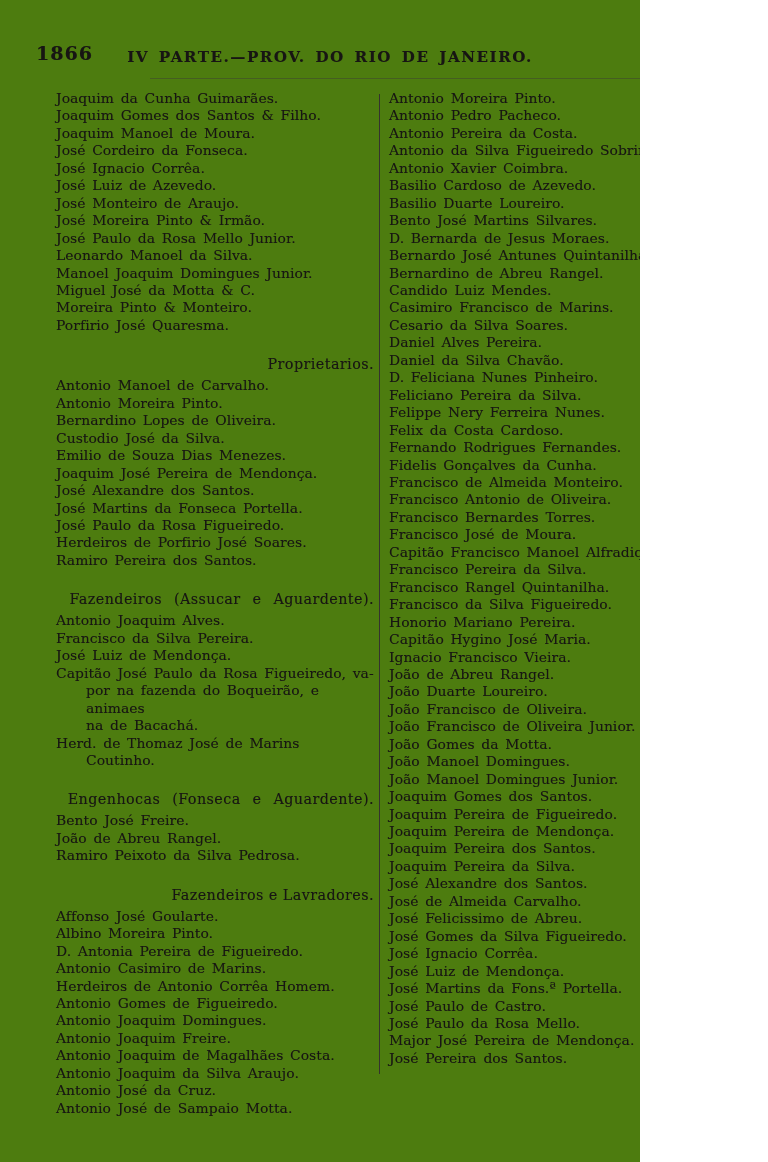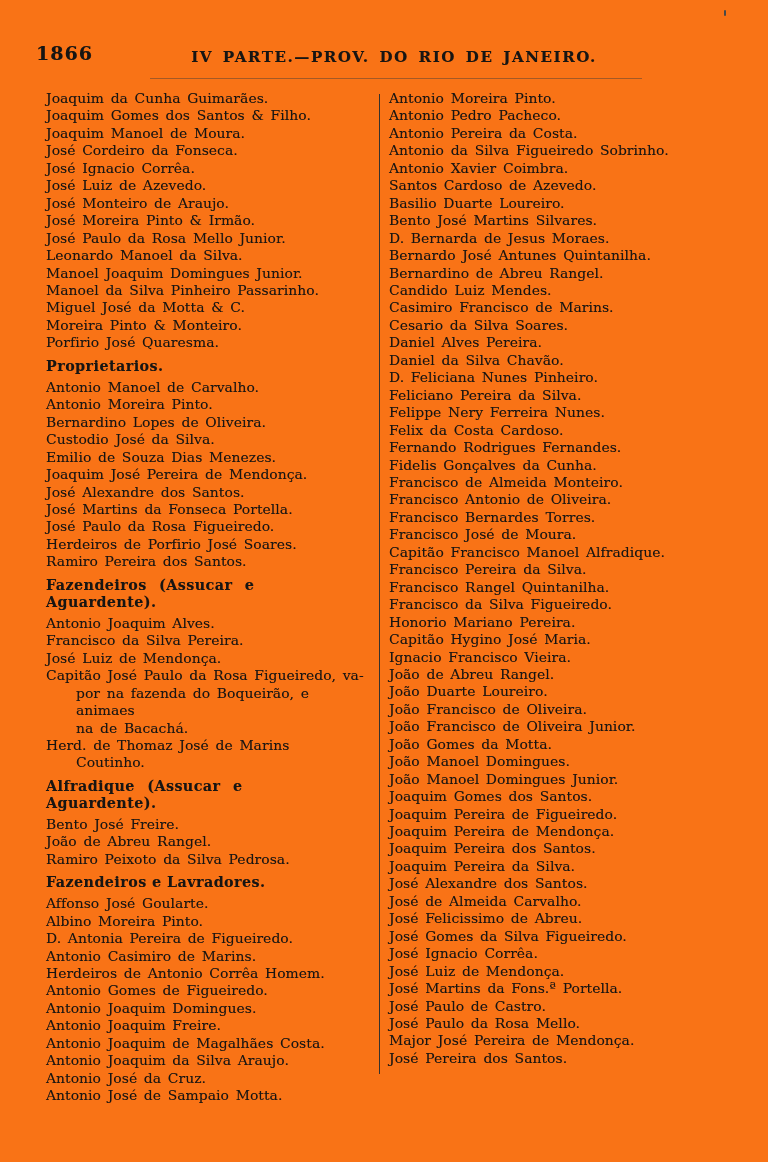--- a/index.html
+++ b/index.html
@@ -1,22 +1,22 @@
 <!DOCTYPE html>
 <html><head>
 <meta charset="utf-8">
 <style>
   html, body { margin: 0; padding: 0; }
   body { background: #ffffff; }
 
   .page {
     position: relative;
-    width: 768px;
+    width: 640px;
     height: 1162px;
-    background: #f97316;
+    background: #4d7c0f;
     font-family: "DejaVu Serif", serif;
     color: #171513;
     overflow: hidden;
   }
 
   .page-year {
     position: absolute;
     left: 36px;
     top: 42px;
     font-size: 19px;
@@ -50,21 +50,21 @@
 
   .columns {
     position: absolute;
     top: 90px;
     left: 0;
     right: 0;
   }
 
   .col-left {
     position: absolute;
-    left: 46px;
+    left: 56px;
     width: 318px;
   }
 
   .col-divider {
     position: absolute;
     left: 379px;
     top: 4px;
     width: 1.4px;
     height: 980px;
     background: #35322e;
@@ -81,25 +81,25 @@
     line-height: 17.45px;
     letter-spacing: 0.1px;
     word-spacing: 2.2px;
     white-space: pre-line;
     padding-left: 30px;
     text-indent: -30px;
     text-shadow: 0.25px 0.25px 0 rgba(25,23,20,0.4);
   }
 
   .section-heading {
-    font-weight: bold;
+    font-weight: normal;
     font-size: 14.2px;
     line-height: 17px;
-    text-align: left;
-    margin: 6px 0 4px 0;
+    text-align: right;
+    margin: 22px 0 4px 0;
     letter-spacing: 0.5px;
     text-shadow: 0.3px 0.3px 0 rgba(25,23,20,0.4);
   }
   .section-heading.spread { word-spacing: 7px; }
 
   .ink-speck {
     position: absolute;
     background: #4a4a48;
     border-radius: 1px;
   }
@@ -120,21 +120,20 @@
         <div class="entry">Joaquim Gomes dos Santos &amp; Filho.</div>
         <div class="entry">Joaquim Manoel de Moura.</div>
         <div class="entry">José Cordeiro da Fonseca.</div>
         <div class="entry">José Ignacio Corrêa.</div>
         <div class="entry">José Luiz de Azevedo.</div>
         <div class="entry">José Monteiro de Araujo.</div>
         <div class="entry">José Moreira Pinto &amp; Irmão.</div>
         <div class="entry">José Paulo da Rosa Mello Junior.</div>
         <div class="entry">Leonardo Manoel da Silva.</div>
         <div class="entry">Manoel Joaquim Domingues Junior.</div>
-        <div class="entry">Manoel da Silva Pinheiro Passarinho.</div>
         <div class="entry">Miguel José da Motta &amp; C.</div>
         <div class="entry">Moreira Pinto &amp; Monteiro.</div>
         <div class="entry">Porfirio José Quaresma.</div>
         <div class="section-heading">Proprietarios.</div>
         <div class="entry">Antonio Manoel de Carvalho.</div>
         <div class="entry">Antonio Moreira Pinto.</div>
         <div class="entry">Bernardino Lopes de Oliveira.</div>
         <div class="entry">Custodio José da Silva.</div>
         <div class="entry">Emilio de Souza Dias Menezes.</div>
         <div class="entry">Joaquim José Pereira de Mendonça.</div>
@@ -144,21 +143,21 @@
         <div class="entry">Herdeiros de Porfirio José Soares.</div>
         <div class="entry">Ramiro Pereira dos Santos.</div>
         <div class="section-heading spread">Fazendeiros (Assucar e Aguardente).</div>
         <div class="entry">Antonio Joaquim Alves.</div>
         <div class="entry">Francisco da Silva Pereira.</div>
         <div class="entry">José Luiz de Mendonça.</div>
         <div class="entry">Capitão José Paulo da Rosa Figueiredo, va-
 por na fazenda do Boqueirão, e animaes
 na de Bacachá.</div>
         <div class="entry">Herd. de Thomaz José de Marins Coutinho.</div>
-        <div class="section-heading spread">Alfradique (Assucar e Aguardente).</div>
+        <div class="section-heading spread">Engenhocas (Fonseca e Aguardente).</div>
         <div class="entry">Bento José Freire.</div>
         <div class="entry">João de Abreu Rangel.</div>
         <div class="entry">Ramiro Peixoto da Silva Pedrosa.</div>
         <div class="section-heading">Fazendeiros e Lavradores.</div>
         <div class="entry">Affonso José Goularte.</div>
         <div class="entry">Albino Moreira Pinto.</div>
         <div class="entry">D. Antonia Pereira de Figueiredo.</div>
         <div class="entry">Antonio Casimiro de Marins.</div>
         <div class="entry">Herdeiros de Antonio Corrêa Homem.</div>
         <div class="entry">Antonio Gomes de Figueiredo.</div>
@@ -169,21 +168,21 @@
         <div class="entry">Antonio José da Cruz.</div>
         <div class="entry">Antonio José de Sampaio Motta.</div>
       </div>
     <div class="col-divider"></div>
     <div class="col-right" id="col-right">
         <div class="entry">Antonio Moreira Pinto.</div>
         <div class="entry">Antonio Pedro Pacheco.</div>
         <div class="entry">Antonio Pereira da Costa.</div>
         <div class="entry">Antonio da Silva Figueiredo Sobrinho.</div>
         <div class="entry">Antonio Xavier Coimbra.</div>
-        <div class="entry">Santos Cardoso de Azevedo.</div>
+        <div class="entry">Basilio Cardoso de Azevedo.</div>
         <div class="entry">Basilio Duarte Loureiro.</div>
         <div class="entry">Bento José Martins Silvares.</div>
         <div class="entry">D. Bernarda de Jesus Moraes.</div>
         <div class="entry">Bernardo José Antunes Quintanilha.</div>
         <div class="entry">Bernardino de Abreu Rangel.</div>
         <div class="entry">Candido Luiz Mendes.</div>
         <div class="entry">Casimiro Francisco de Marins.</div>
         <div class="entry">Cesario da Silva Soares.</div>
         <div class="entry">Daniel Alves Pereira.</div>
         <div class="entry">Daniel da Silva Chavão.</div>

